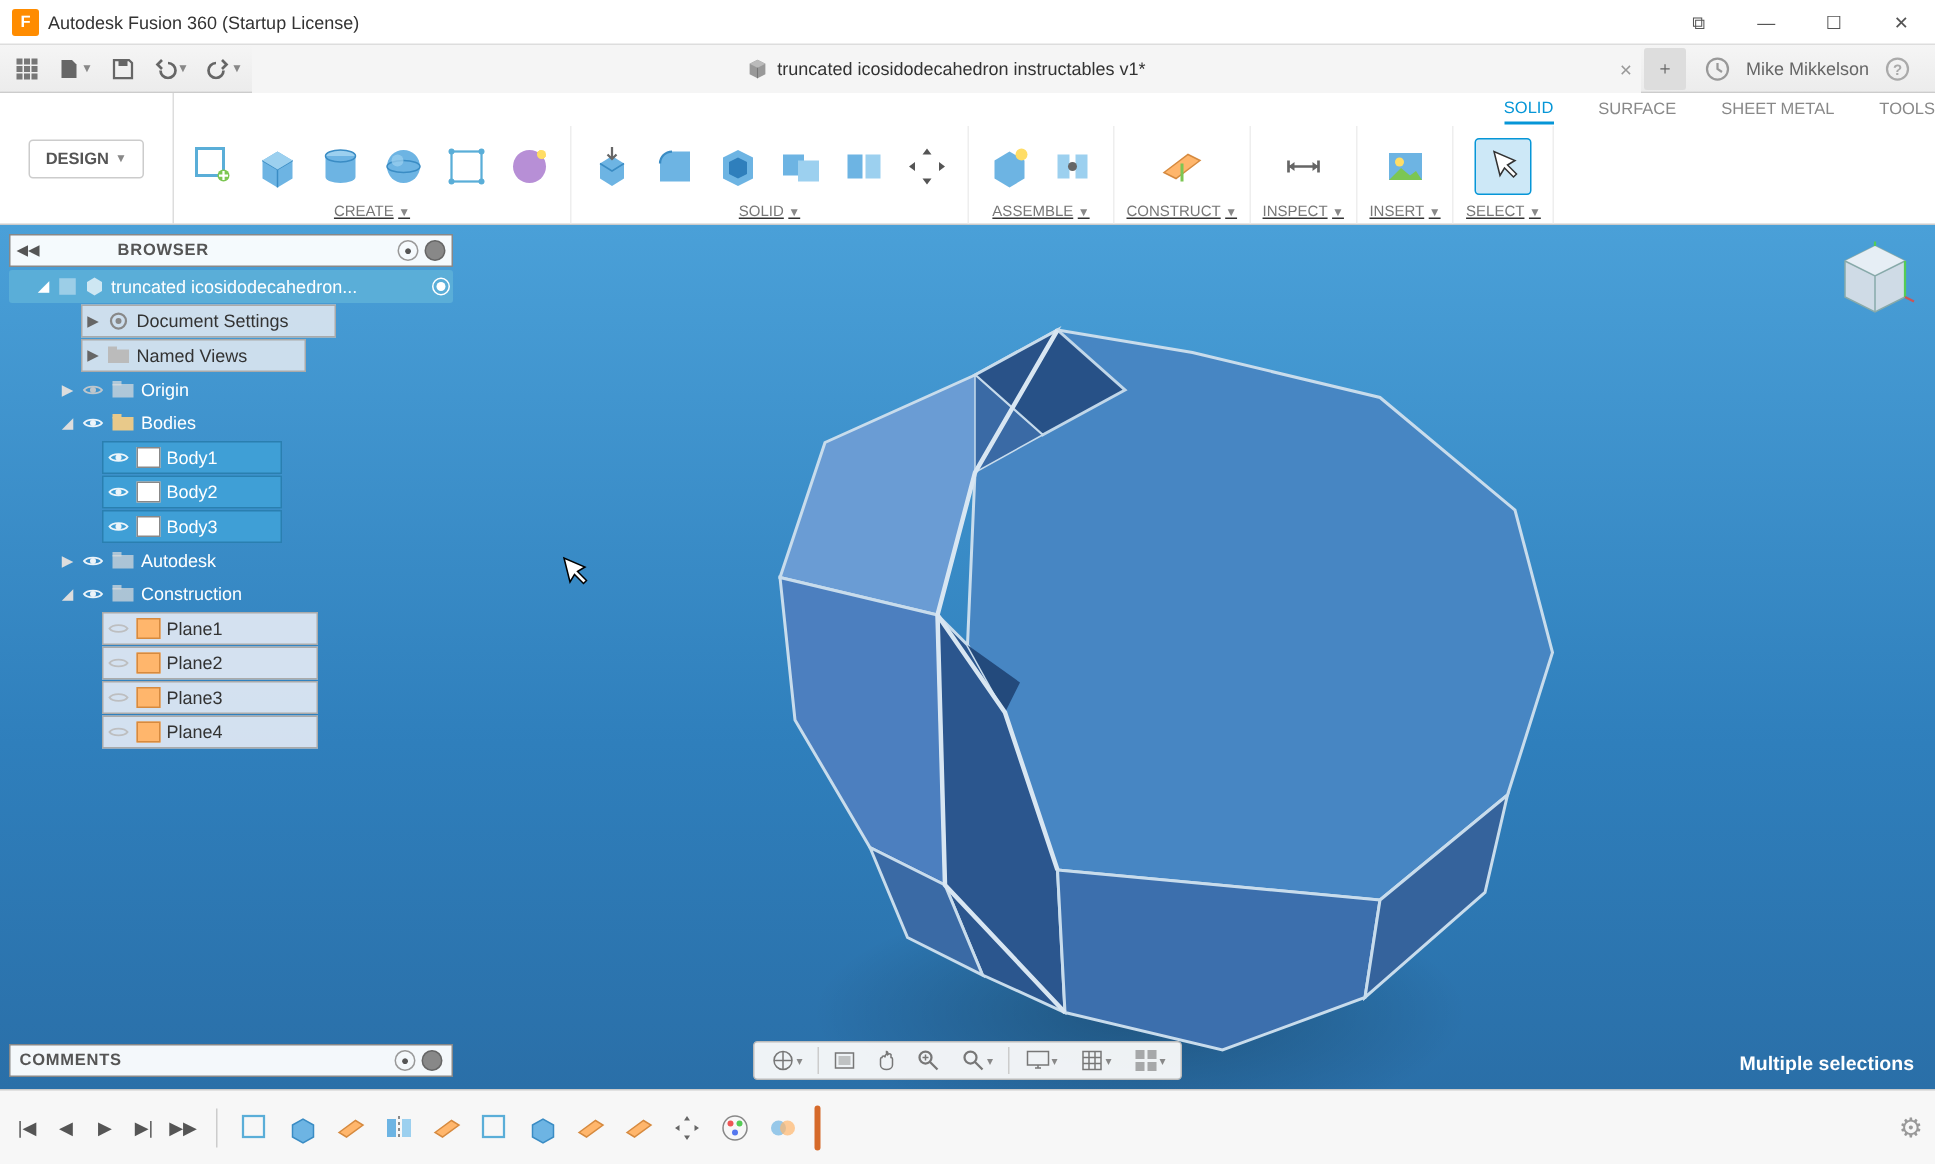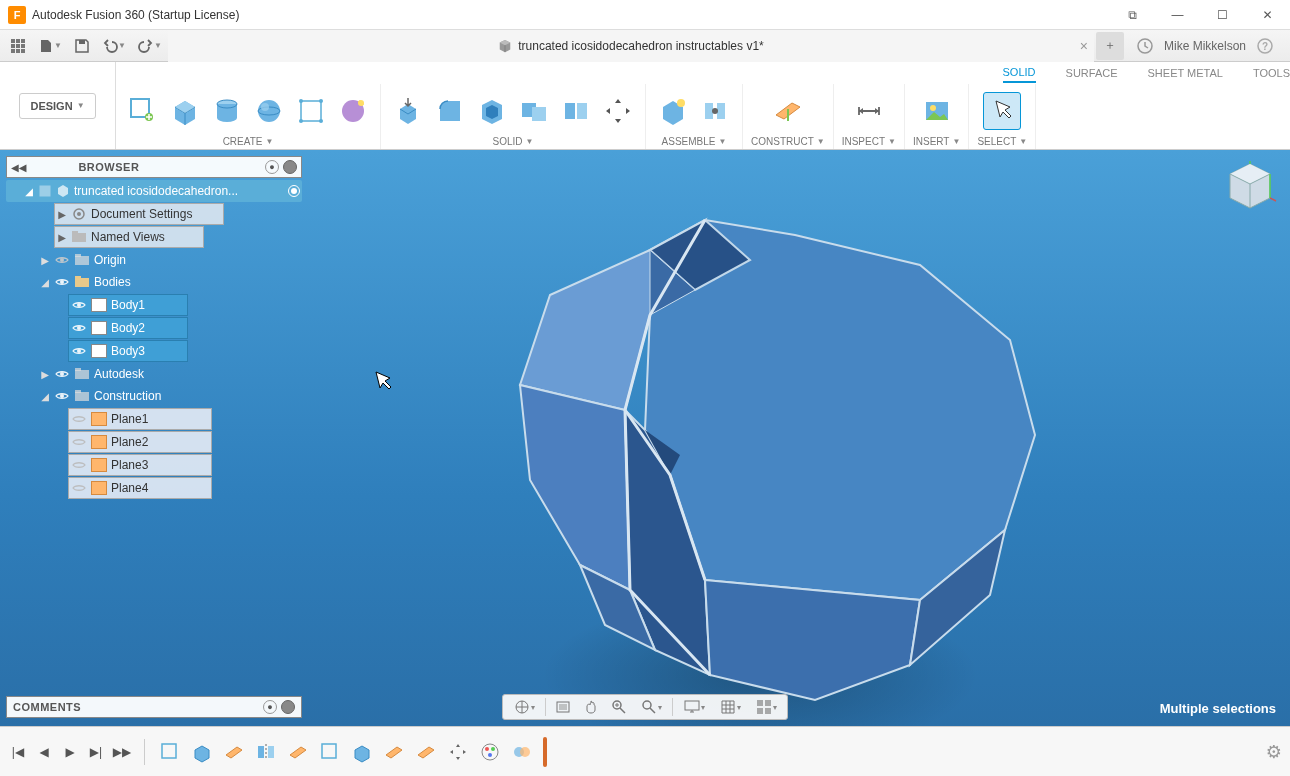--- a/index.html
+++ b/index.html
@@ -26,21 +26,21 @@
 
 
 .ribbon { height: 88px; background: #fff; border-bottom: 1px solid #ccc; display: flex; }
 .workspace { width: 116px; display: flex; align-items: center; justify-content: center; border-right: 1px solid #ddd; }
 .workspace-btn { padding: 6px 10px; border: 1px solid #ccc; border-radius: 3px; font-size: 11px; font-weight: bold; color: #555; cursor: pointer; display: flex; align-items: center; gap: 4px; }
 .ribbon-main { flex: 1; display: flex; flex-direction: column; }
 .ribbon-tabs { height: 22px; display: flex; padding-left: 20px; gap: 30px; align-items: center; justify-content: flex-end; }
 .ribbon-tab { font-size: 11px; color: #888; cursor: pointer; padding: 3px 0; }
 .ribbon-tab.active { color: #0696d7; border-bottom: 2px solid #0696d7; }
 .ribbon-groups { flex: 1; display: flex; }
-.ribbon-group { display: flex; flex-direction: column; align-items: center; padding: 2px 8px 1px; border-right: 1px solid #eee; }
+.ribbon-group { display: flex; flex-direction: column; align-items: center; padding: 2px 8px 1px; border-right: 1px solid #eee; text-decoration: underline; }
 .ribbon-group-tools { display: flex; gap: 4px; align-items: center; flex: 1; }
 .ribbon-tool { width: 38px; height: 38px; display: flex; align-items: center; justify-content: center; cursor: pointer; border-radius: 3px; position: relative; }
 .ribbon-tool.selected { background: #cde8f7; border: 1px solid #0696d7; }
 .ribbon-group-label { font-size: 10px; color: #777; display: flex; align-items: center; gap: 3px; padding-bottom: 1px;}
 .dd-caret { font-size: 8px; color: #888; }
 
 
 .viewport { position: absolute; top: 150px; left: 0; right: 0; bottom: 50px; background: linear-gradient(#4aa0d8 0%, #2f7fbc 60%, #2a6fa8 100%); overflow: hidden; }
 .viewcube { position: absolute; top: 8px; right: 12px; width: 56px; height: 56px; }
 .status-text { position: absolute; right: 14px; bottom: 10px; color: #fff; font-size: 13px; font-weight: 600; }

